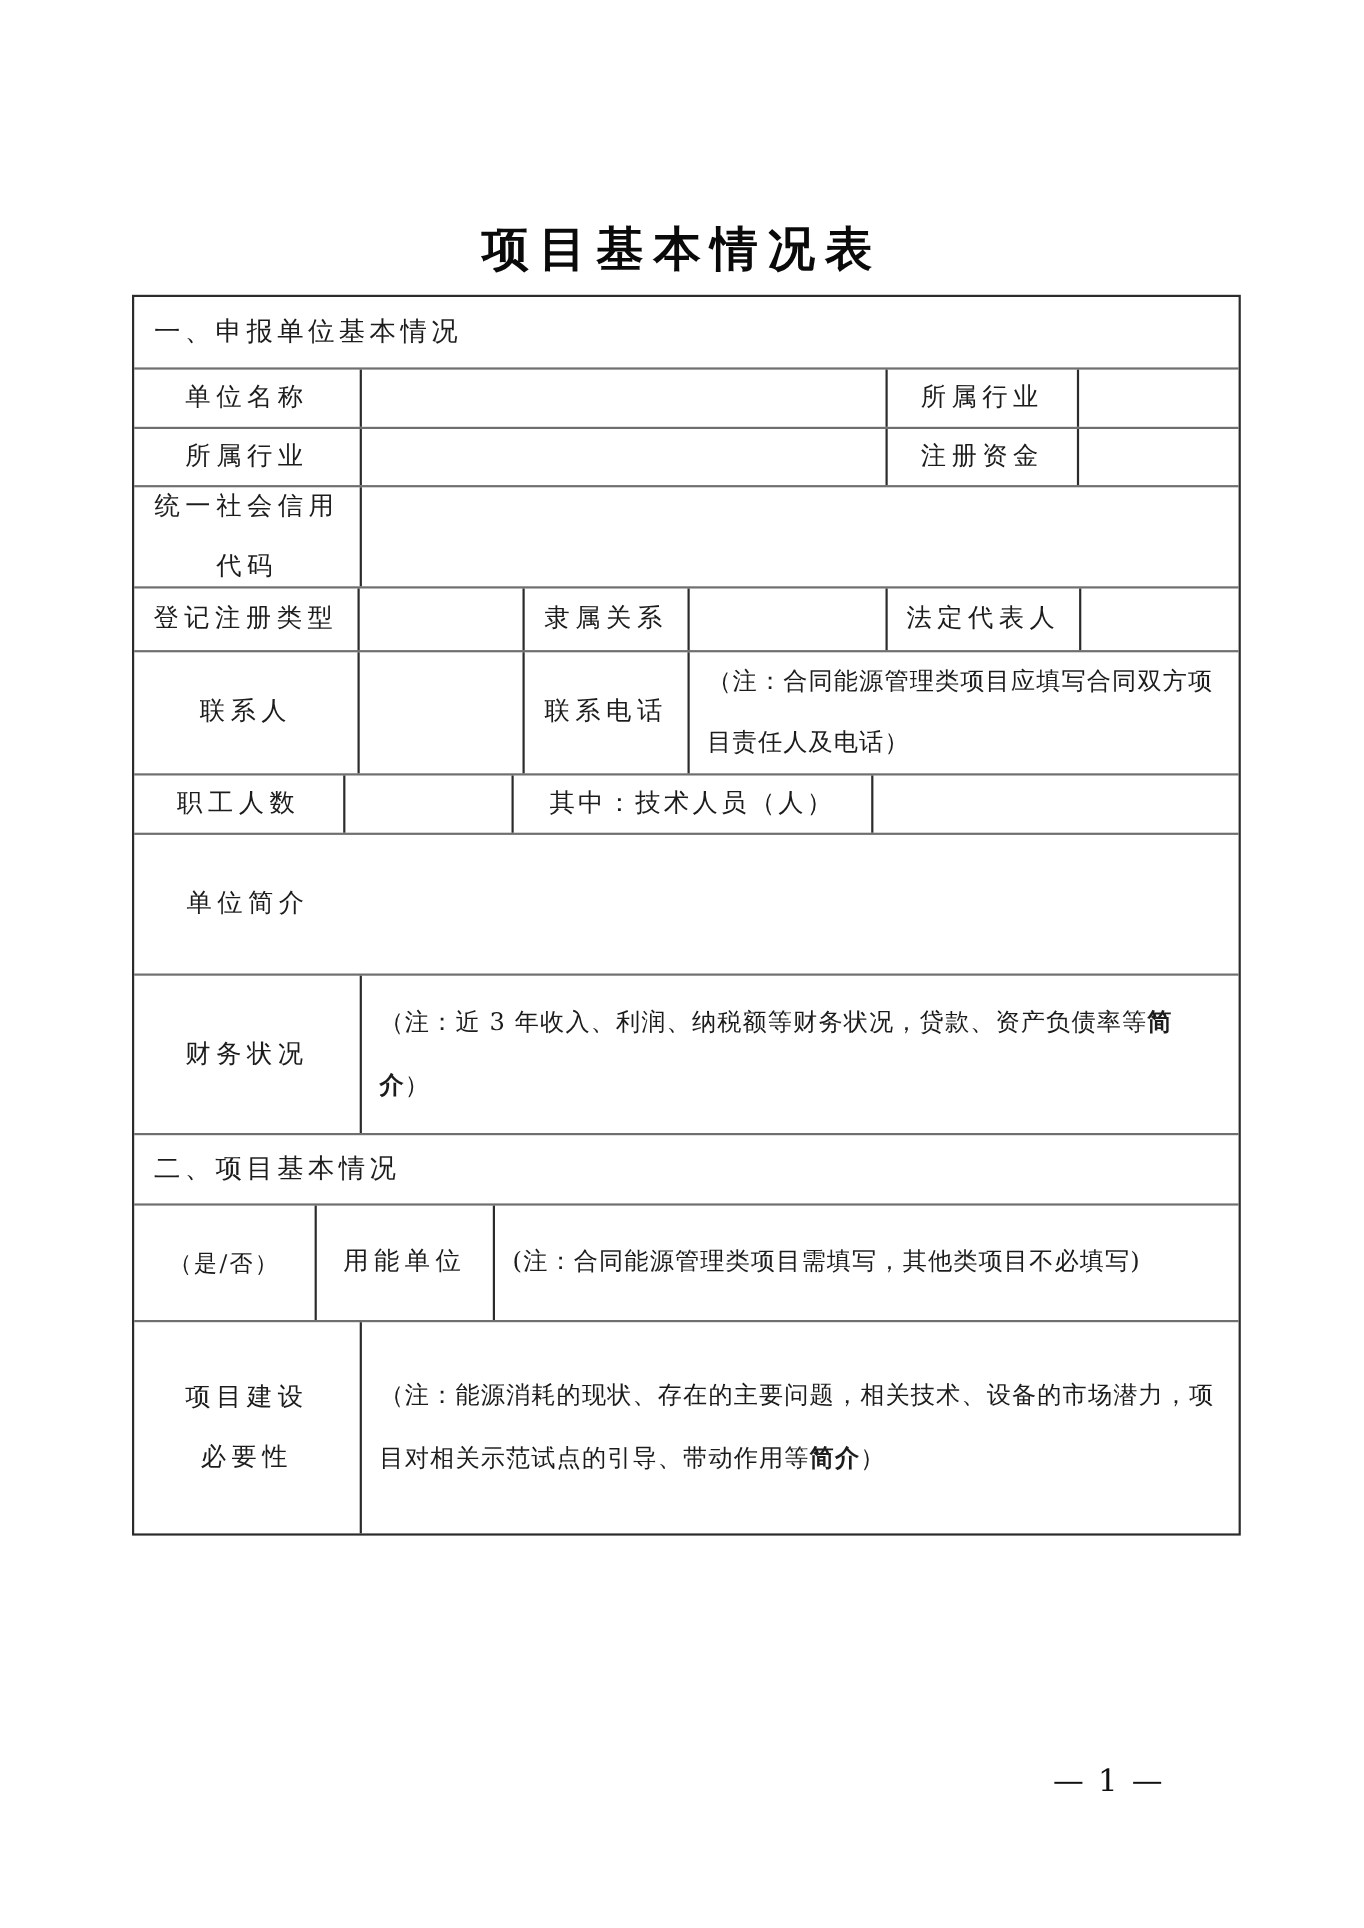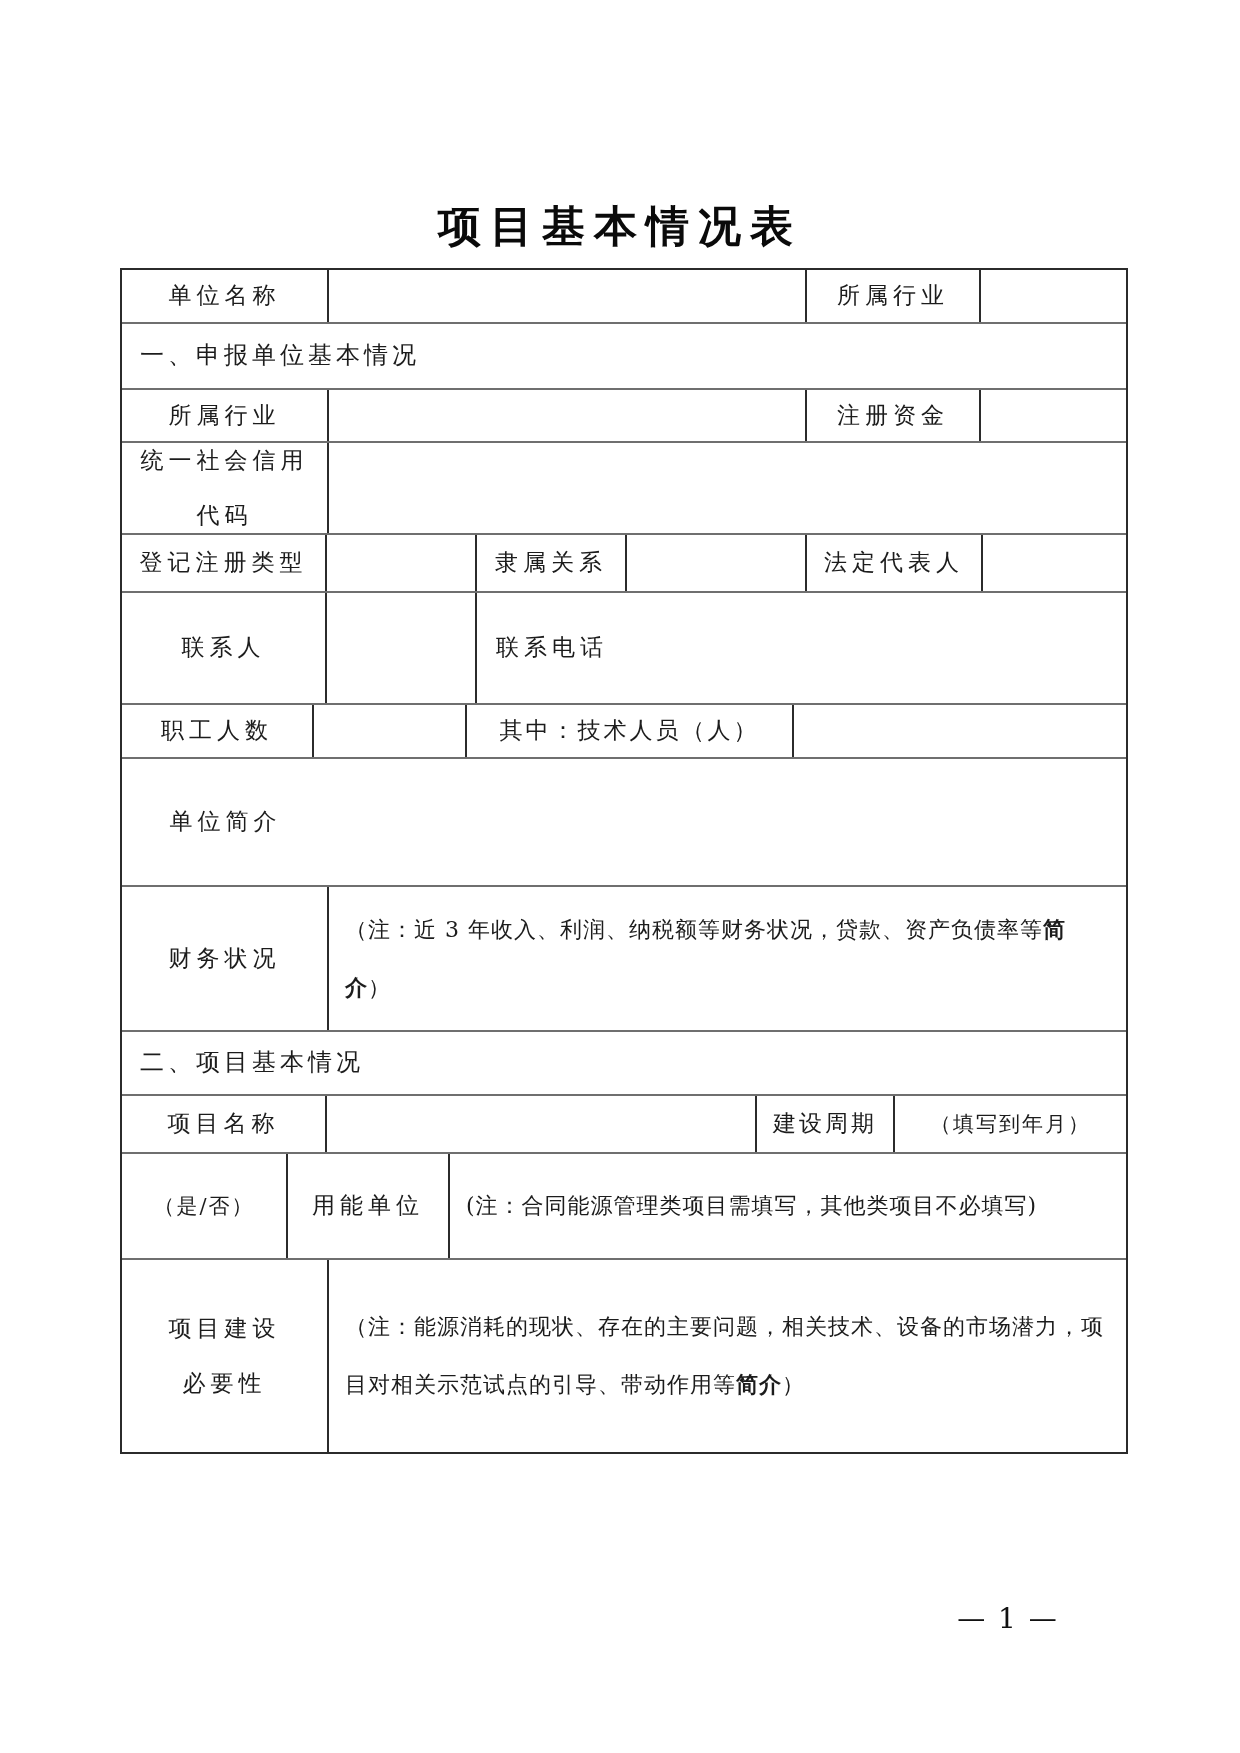--- a/index.html
+++ b/index.html
@@ -44,29 +44,29 @@
     text-align:center;font-size:28px;letter-spacing:2px;color:#111;
   }
 </style>
 </head>
 <body>
 
 <div class="doc-title">项目基本情况表</div>
 
 <div class="form-table">
 
+  <div class="row" style="height:66px">
+    <div class="cell grow sec-header">一、申报单位基本情况</div>
+  </div>
+
   <div class="row" style="height:54px">
     <div class="cell" style="width:207px">单位名称</div>
     <div class="cell" style="width:478px"></div>
     <div class="cell" style="width:174px">所属行业</div>
     <div class="cell grow"></div>
-  </div>
-
-  <div class="row" style="height:66px">
-    <div class="cell grow sec-header">一、申报单位基本情况</div>
   </div>
 
   <div class="row" style="height:53px">
     <div class="cell" style="width:207px">所属行业</div>
     <div class="cell" style="width:478px"></div>
     <div class="cell" style="width:174px">注册资金</div>
     <div class="cell grow"></div>
   </div>
 
   <div class="row" style="height:92px">
@@ -81,20 +81,23 @@
     <div class="cell" style="width:150px">隶属关系</div>
     <div class="cell" style="width:180px"></div>
     <div class="cell" style="width:176px">法定代表人</div>
     <div class="cell grow"></div>
   </div>
 
   <div class="row" style="height:112px">
     <div class="cell" style="width:205px">联系人</div>
     <div class="cell" style="width:150px"></div>
     <div class="cell" style="width:150px">联系电话</div>
+    <div class="cell grow note note-flex">
+      <span>（注：合同能源管理类项目应填写合同双方项目责任人及电话）</span>
+    </div>
   </div>
 
   <div class="row" style="height:54px">
     <div class="cell" style="width:192px">职工人数</div>
     <div class="cell" style="width:153px"></div>
     <div class="cell" style="width:327px;letter-spacing:3px">其中：技术人员（人）</div>
     <div class="cell grow"></div>
   </div>
 
   <div class="row" style="height:128px">
@@ -105,26 +108,20 @@
     <div class="cell" style="width:207px">财务状况</div>
     <div class="cell grow note note-flex">
       <span><span>（注：近 3 年收入、利润、纳税额等财务状况，贷款、资产负债率等</span><b>简介</b><span>）</span></span>
     </div>
   </div>
 
   <div class="row" style="height:64px">
     <div class="cell grow sec-header">二、项目基本情况</div>
   </div>
 
-  <div class="row" style="height:58px">
-    <div class="cell" style="width:205px">项目名称</div>
-    <div class="cell" style="width:430px"></div>
-    <div class="cell" style="width:138px;letter-spacing:3px">建设周期</div>
-    <div class="cell grow hint">（填写到年月）</div>
-  </div>
 
   <div class="row" style="height:106px">
     <div class="cell hint" style="width:166px">（是/否）</div>
     <div class="cell" style="width:162px">用能单位</div>
     <div class="cell grow note note-flex">
       <span>(注：合同能源管理类项目需填写，其他类项目不必填写)</span>
     </div>
   </div>
 
   <div class="row" style="height:192px">

